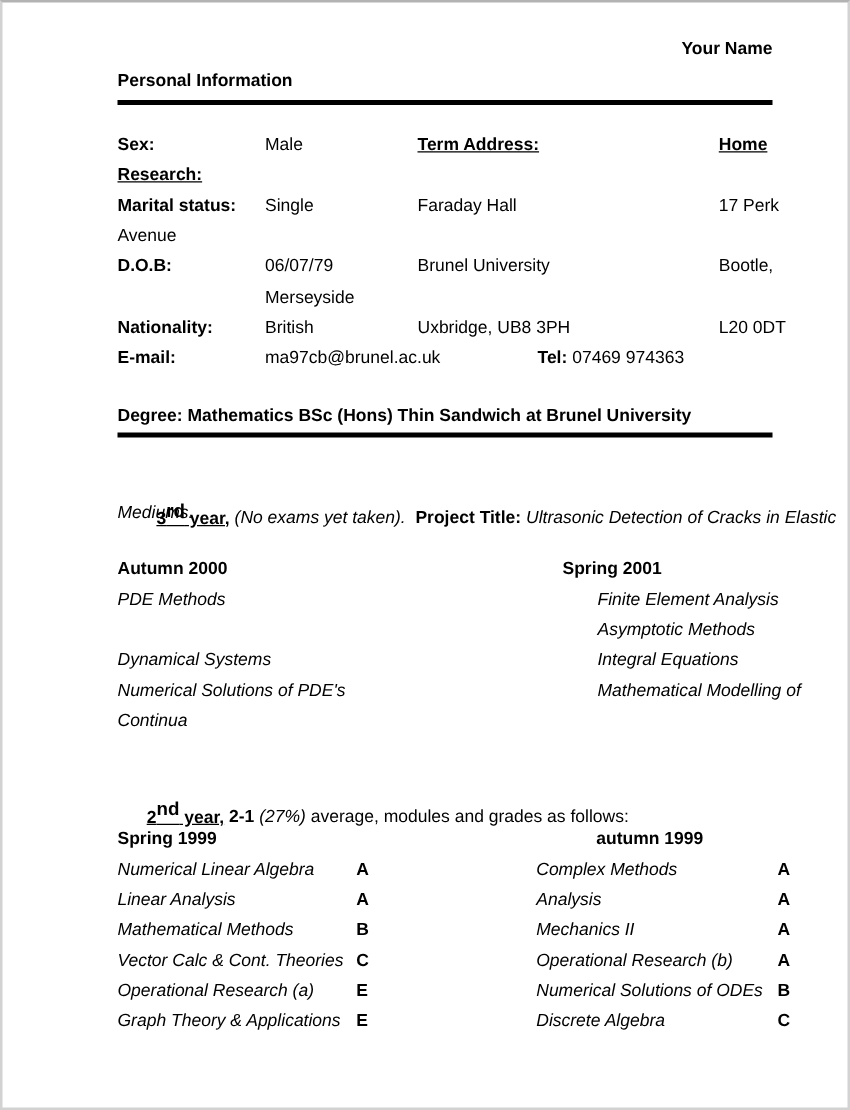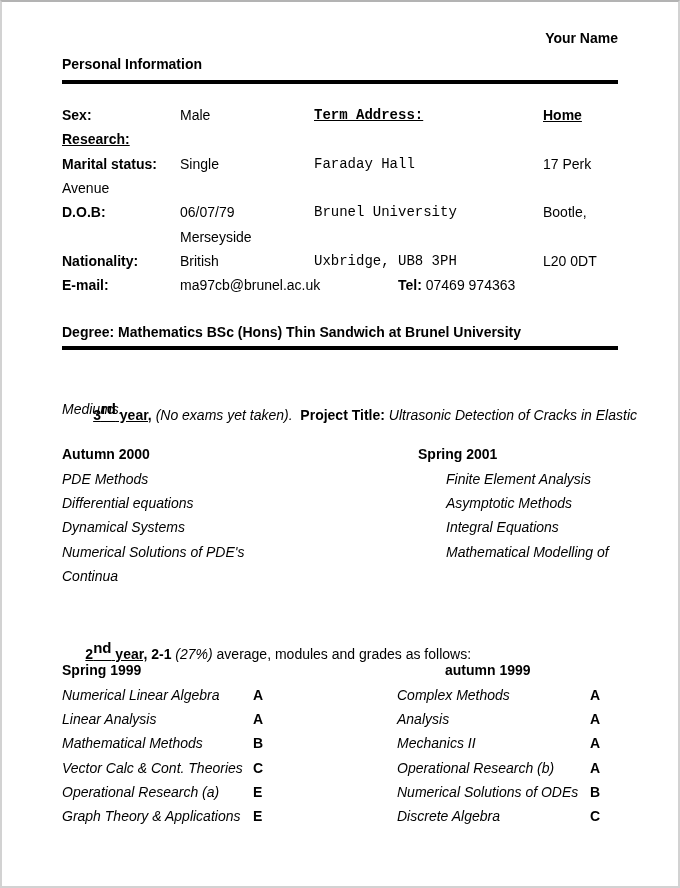--- a/index.html
+++ b/index.html
@@ -4,36 +4,36 @@
 <style>
   :root { --lh: 24.3px; --ink: #000000; }
   * { margin: 0; padding: 0; box-sizing: border-box; }
   html, body { background: #ffffff; }
   body { width: 680px; height: 888px; font-family: "Liberation Sans", sans-serif; color: var(--ink); }
   .page {
     width: 680px; height: 888px;
     border: 2px solid #d2d2d2; border-top-color: #b3b3b3;
     background: #ffffff; overflow: hidden;
   }
-  .content { padding: 0 60px; position: relative; font-size: 14px; }
+  .content { padding: 0 60px; position: relative; font-size: 14px; margin-left: 32px; }
   .b { font-weight: bold; }
   .i { font-style: italic; }
   .u { text-decoration: underline; }
   sup { font-size: 15px; vertical-align: super; }
 
   .your-name { margin-top: 24px; height: var(--lh); line-height: var(--lh); text-align: right; }
   .section-title { margin-top: 1.5px; height: var(--lh); line-height: var(--lh); }
   .rule { height: 4px; background: #000; margin-top: 3.5px; }
   .rule2 { height: 4px; background: #000; margin-top: 1.5px; }
 
   .line { position: relative; height: var(--lh); line-height: var(--lh); white-space: pre; }
   .line > span { position: absolute; top: 0; }
   .c1 { left: 0; }
   .c2 { left: 118px; }
-  .c3 { left: 252px; font-family: Liberation Mono, monospace; }
+  .c3 { left: 240px; }
   .c4 { left: 481px; }
   .ctel { left: 336px; }
 
   .pi-block { margin-top: 19.5px; }
   .degree-line { margin-top: 23px; height: var(--lh); line-height: var(--lh); white-space: pre; }
 
   .para { margin-top: 22.5px; }
   .para .pline { height: var(--lh); line-height: var(--lh); white-space: pre; }
 
   .mod-block { margin-top: 21px; }
@@ -114,21 +114,20 @@
     <div class="mod-block">
       <div class="line">
         <span class="c1 b">Autumn 2000</span>
         <span class="mod-right-h b">Spring 2001</span>
       </div>
       <div class="line">
         <span class="c1 i">PDE Methods</span>
         <span class="mod-right i">Finite Element Analysis</span>
       </div>
       <div class="line">
-        <span class="c1 i">Differential equations</span>
         <span class="mod-right i">Asymptotic Methods</span>
       </div>
       <div class="line">
         <span class="c1 i">Dynamical Systems</span>
         <span class="mod-right i">Integral Equations</span>
       </div>
       <div class="line">
         <span class="c1 i">Numerical Solutions of PDE's</span>
         <span class="mod-right i">Mathematical Modelling of</span>
       </div>

